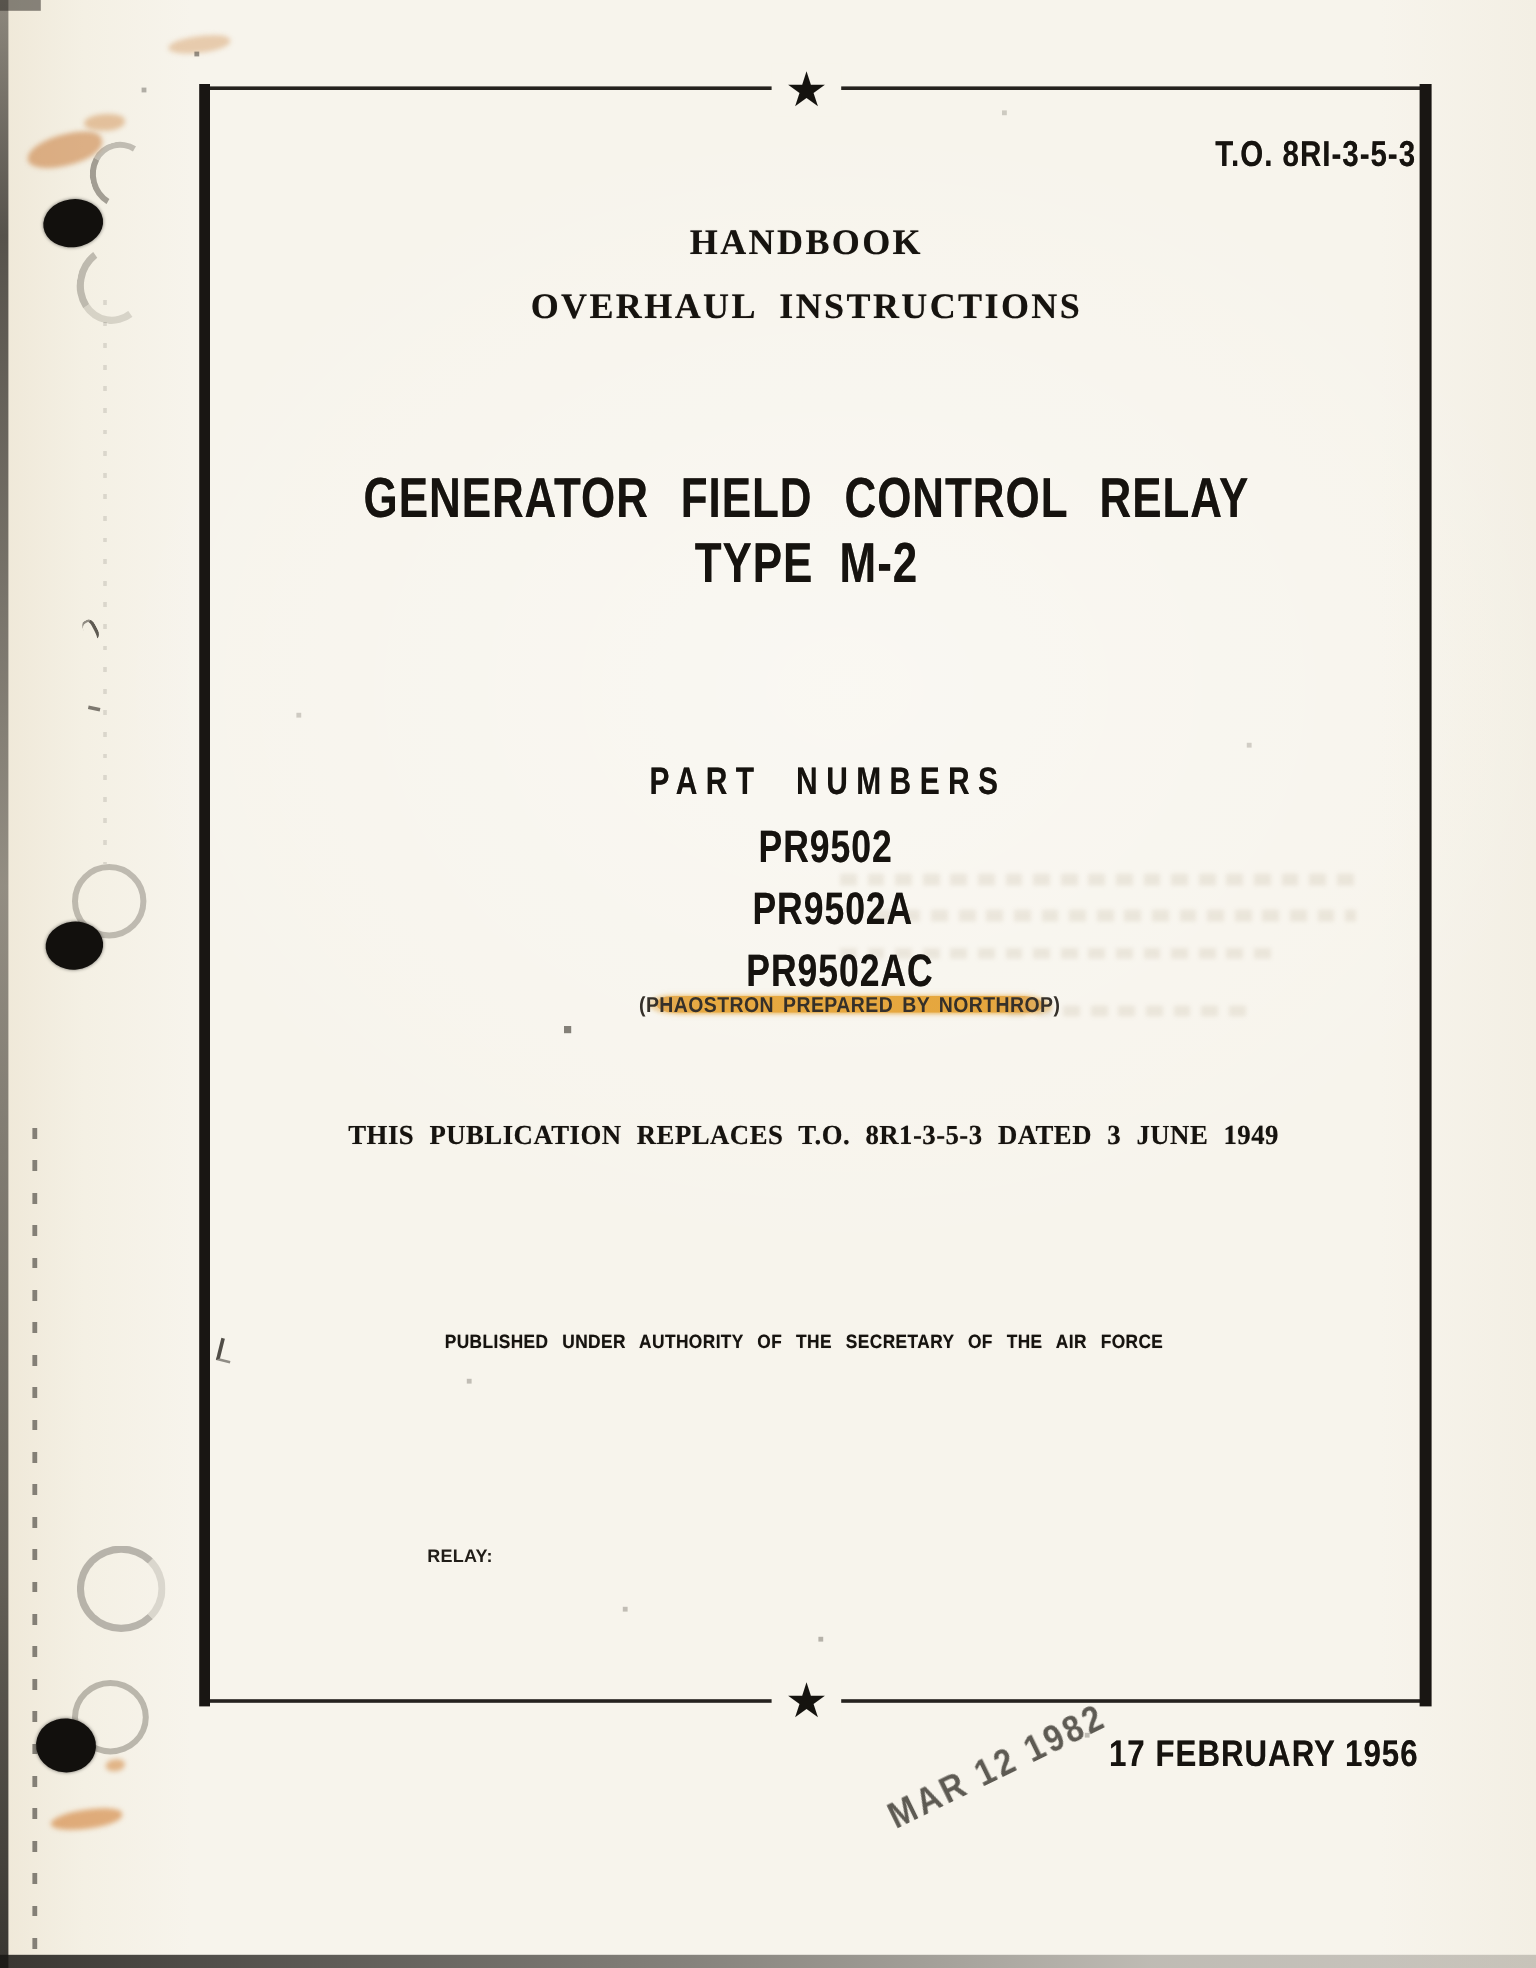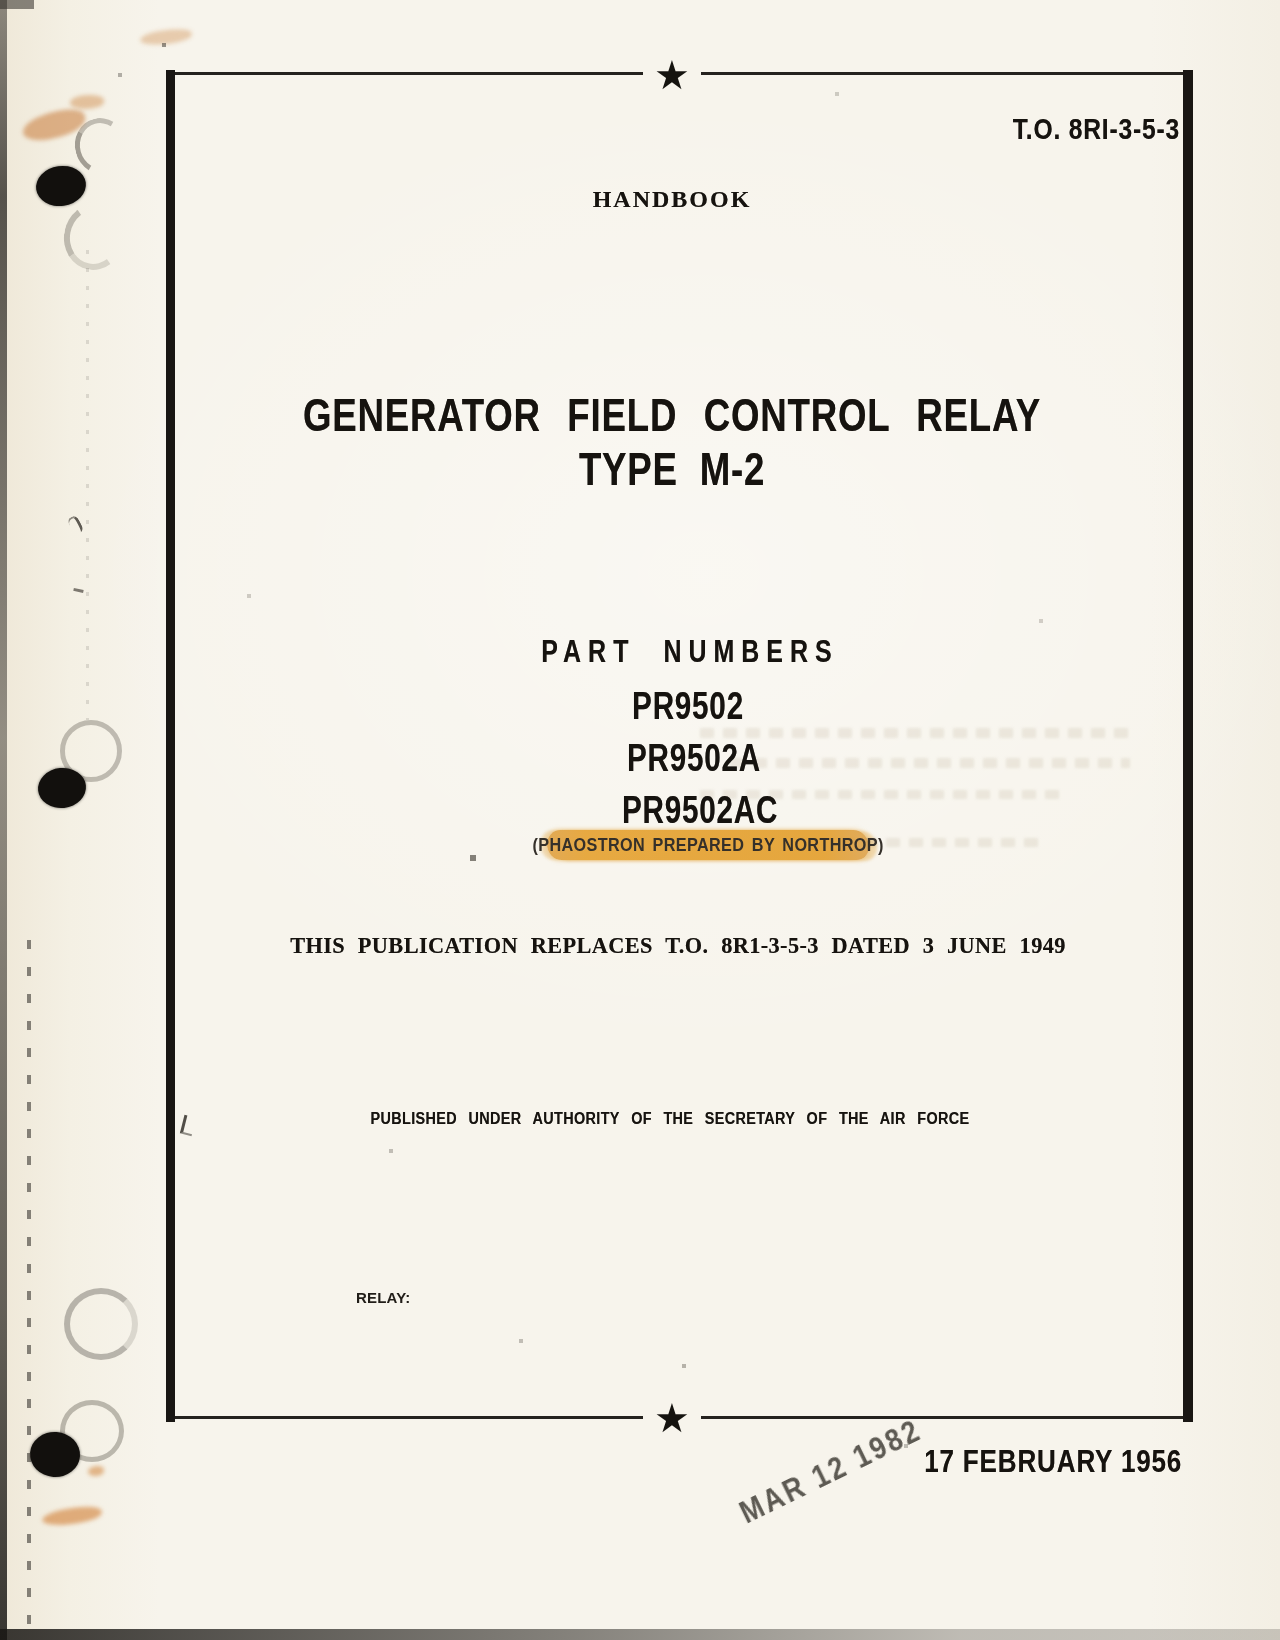--- a/index.html
+++ b/index.html
@@ -27,30 +27,30 @@
   .star-patch{width:58px;height:44px;background:#f7f4ec;text-align:center;line-height:44px;
     font-size:40px;color:#15130f;font-family:"DejaVu Sans", sans-serif;}
   .star-top{left:643px;top:53px;}
   .star-bottom{left:643px;top:1396px;}
   
   .cond{font-weight:bold;letter-spacing:1px;}
   .cx{transform:translateX(-50%) scaleX(0.78);}
   .ink{color:#16130f;text-shadow:0 0 .6px rgba(22,19,15,.55);}
   .to-number{top:112px;right:100px;font-size:30px;transform:scaleX(.82);transform-origin:right center;letter-spacing:1px;}
   .serif{font-family:"Liberation Serif", serif;font-weight:bold;}
-  .handbook{left:672px;top:186px;font-size:24px;letter-spacing:2px;transform:translateX(-50%);}
+  .handbook{left:672px;top:186px;font-size:30px;letter-spacing:2px;transform:translateX(-50%);}
   .overhaul{left:672px;top:239px;font-size:30px;letter-spacing:2px;word-spacing:10px;transform:translateX(-50%);}
   .title1{left:672px;top:387px;font-size:47px;word-spacing:20px;}
   .title2{left:672px;top:441px;font-size:47px;word-spacing:14px;}
   .part-head{left:690px;top:633px;font-size:32px;letter-spacing:9px;word-spacing:18px;}
   .pn{font-size:38px;letter-spacing:1px;}
   .pn0{left:688px;top:685px;}
   .pn1{left:694px;top:737px;}
   .pn2{left:700px;top:789px;}
-  .highlight{left:547px;top:830px;width:322px;height:30px;
+  .highlight{left:547px;top:830px;width:322px;height:14px;
     background:linear-gradient(90deg, rgba(219,148,42,.78), rgba(230,165,56,.95) 12%, rgba(228,162,52,.95) 86%, rgba(216,146,44,.75));
     border-radius:15px 18px 14px 17px / 55% 65% 50% 60%;
     box-shadow:0 0 5px rgba(228,164,56,.55), 8px 1px 3px rgba(226,160,50,.35), -7px 0 3px rgba(226,160,50,.3);
     display:flex;align-items:center;justify-content:center;}
   .highlight span{font-size:18px;font-weight:bold;color:#35302a;letter-spacing:.4px;word-spacing:3px;
     transform:scaleX(.9);white-space:nowrap;}
   .replaces{left:678px;top:933px;font-size:23px;font-weight:bold;letter-spacing:.4px;word-spacing:7px;
     transform:translateX(-50%) scaleX(.97);}
   .authority{left:670px;top:1110px;font-size:16px;letter-spacing:.4px;word-spacing:8px;
     transform:translateX(-50%) scaleX(.9);}
@@ -145,20 +145,21 @@
   <div class="abs frame-top"></div>
   <div class="abs frame-bottom"></div>
   <div class="abs frame-left"></div>
   <div class="abs frame-right"></div>
   <div class="abs star-patch star-top">★</div>
   <div class="abs star-patch star-bottom">★</div>
 
   <div class="abs cond ink to-number">T.O. 8RI-3-5-3</div>
 
   <div class="abs serif ink handbook">HANDBOOK</div>
+  <div class="abs serif ink overhaul">OVERHAUL INSTRUCTIONS</div>
 
   <div class="abs cond ink cx title1">GENERATOR FIELD CONTROL RELAY</div>
   <div class="abs cond ink cx title2">TYPE M-2</div>
 
   <div class="abs cond ink cx part-head">PART NUMBERS</div>
   <div class="abs cond ink cx pn pn0">PR9502</div>
   <div class="abs cond ink cx pn pn1">PR9502A</div>
   <div class="abs cond ink cx pn pn2">PR9502AC</div>
 
   <div class="abs highlight">

